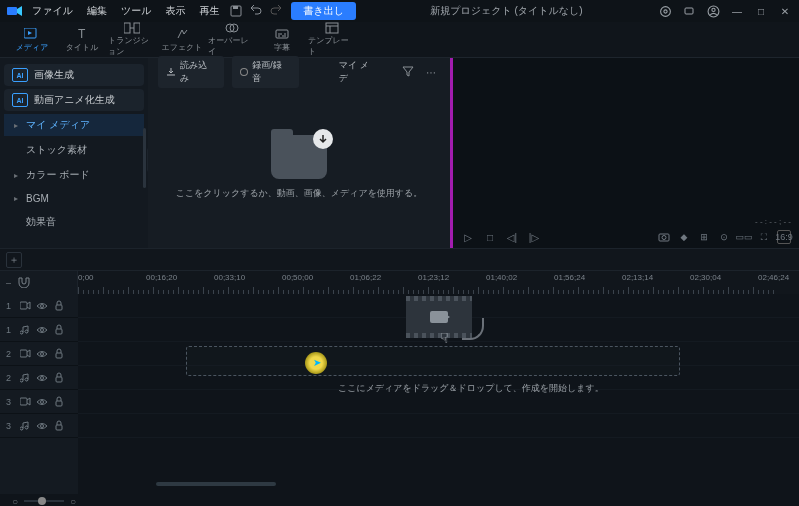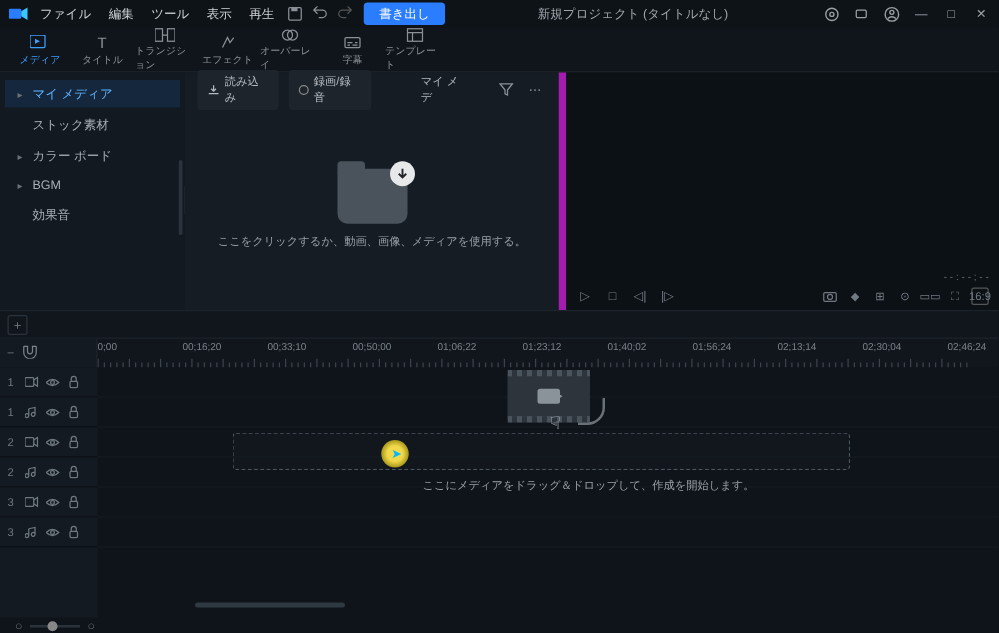--- a/index.html
+++ b/index.html
@@ -26,21 +26,21 @@
 .middle { display:flex; height:190px; }
 .leftcol { width:148px; background:#131920; display:flex; flex-direction:column; padding:6px 4px; gap:3px; position:relative; }
 .leftcol .ai-btn { display:flex; align-items:center; gap:6px; background:#1b232c; border-radius:4px; padding:4px 8px; font-size:10px; }
 .ai-badge { width:16px; height:14px; border:1px solid #3aa0ff; border-radius:2px; display:flex; align-items:center; justify-content:center; color:#3aa0ff; font-size:7px; font-weight:bold; }
 .leftcol .navitem { padding:4px 10px; font-size:10px; color:#a8aeb4; display:flex; align-items:center; gap:4px;}
 .leftcol .navitem.selected { background:#1e4e8a44; color:#5fb4ff; }
 .leftcol .navitem .caret { font-size:8px; width:8px; color:#6a7076;}
 .leftcol .vscroll { position:absolute; right:2px; top:70px; width:3px; height:60px; background:#2a333d; border-radius:2px; }
 .leftcol .collapse { position:absolute; right:-7px; top:90px; width:8px; height:24px; background:#1c232b; display:flex; align-items:center; justify-content:center; font-size:8px; color:#6f7880; border-radius:2px 0 0 2px;}
 
-.mediaarea { flex:1; background:#161c23; display:flex; flex-direction:column; position:relative; border-right:6px solid #a21caf;}
+.mediaarea { flex:1; background:#161c23; display:flex; flex-direction:column; position:relative; border-right:3px solid #a21caf;}
 .mediaarea .toolbar { height:28px; display:flex; align-items:center; gap:8px; padding:0 10px; }
 .tbbtn { display:flex; align-items:center; gap:4px; padding:3px 8px; background:#1d242c; border-radius:3px; font-size:9px; color:#b6bbc0;}
 .tbbtn .dot{width:8px;height:8px;border:1px solid #888;border-radius:50%;}
 .tbbtn.plain{background:transparent;margin-left:24px;}
 .mediaarea .dropzone { flex:1; display:flex; flex-direction:column; align-items:center; justify-content:center; gap:8px;}
 .foldericon { width:56px; height:44px; background:#4a525b; border-radius:4px 8px 8px 8px; position:relative; }
 .foldericon::before{content:"";position:absolute;top:-6px;left:0;width:22px;height:10px;background:#4a525b;border-radius:3px 3px 0 0;}
 .foldericon .plus{position:absolute;right:-6px;top:-6px;width:20px;height:20px;background:#e6e8ea;border-radius:50%;display:flex;align-items:center;justify-content:center;}
 .dz-text{font-size:9px;color:#9aa0a6;}
 .dz-link{font-size:9px;color:#4a9eff;text-decoration:underline;}
@@ -210,20 +210,28 @@
           <rect x="1" y="1" width="12" height="10" fill="none" stroke="#8a9096"></rect>
           <path d="M1 4 H13 M5 4 V11" stroke="#8a9096"></path>
         </svg>
       </span>
     <span class="tlabel">テンプレート</span>
   </div>
 </div>
 
 <div class="middle">
   <div class="leftcol">
+    <div class="ai-btn">
+      <span class="ai-badge">AI</span>
+      <span>画像生成</span>
+    </div>
+    <div class="ai-btn">
+      <span class="ai-badge">AI</span>
+      <span>動画アニメ化生成</span>
+    </div>
     <div class="navitem selected">
       <span class="caret">▸</span>
       <span>マイ メディア</span>
     </div>
     <div class="navitem">
       <span class="caret"></span>
       <span>ストック素材</span>
     </div>
     <div class="navitem">
       <span class="caret">▸</span>

